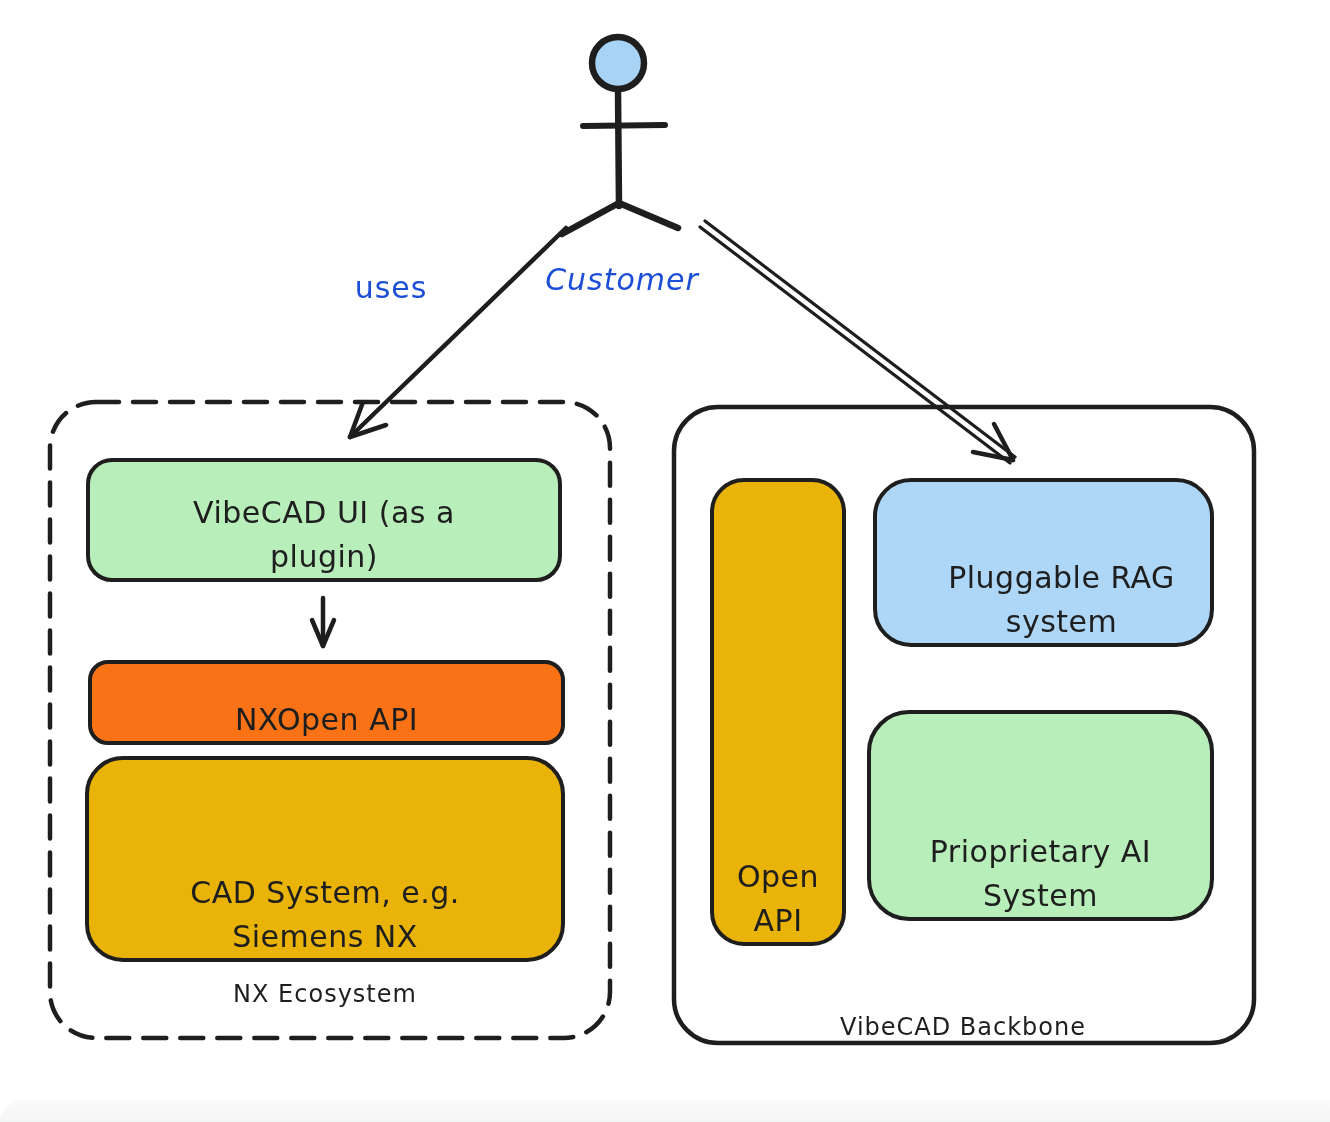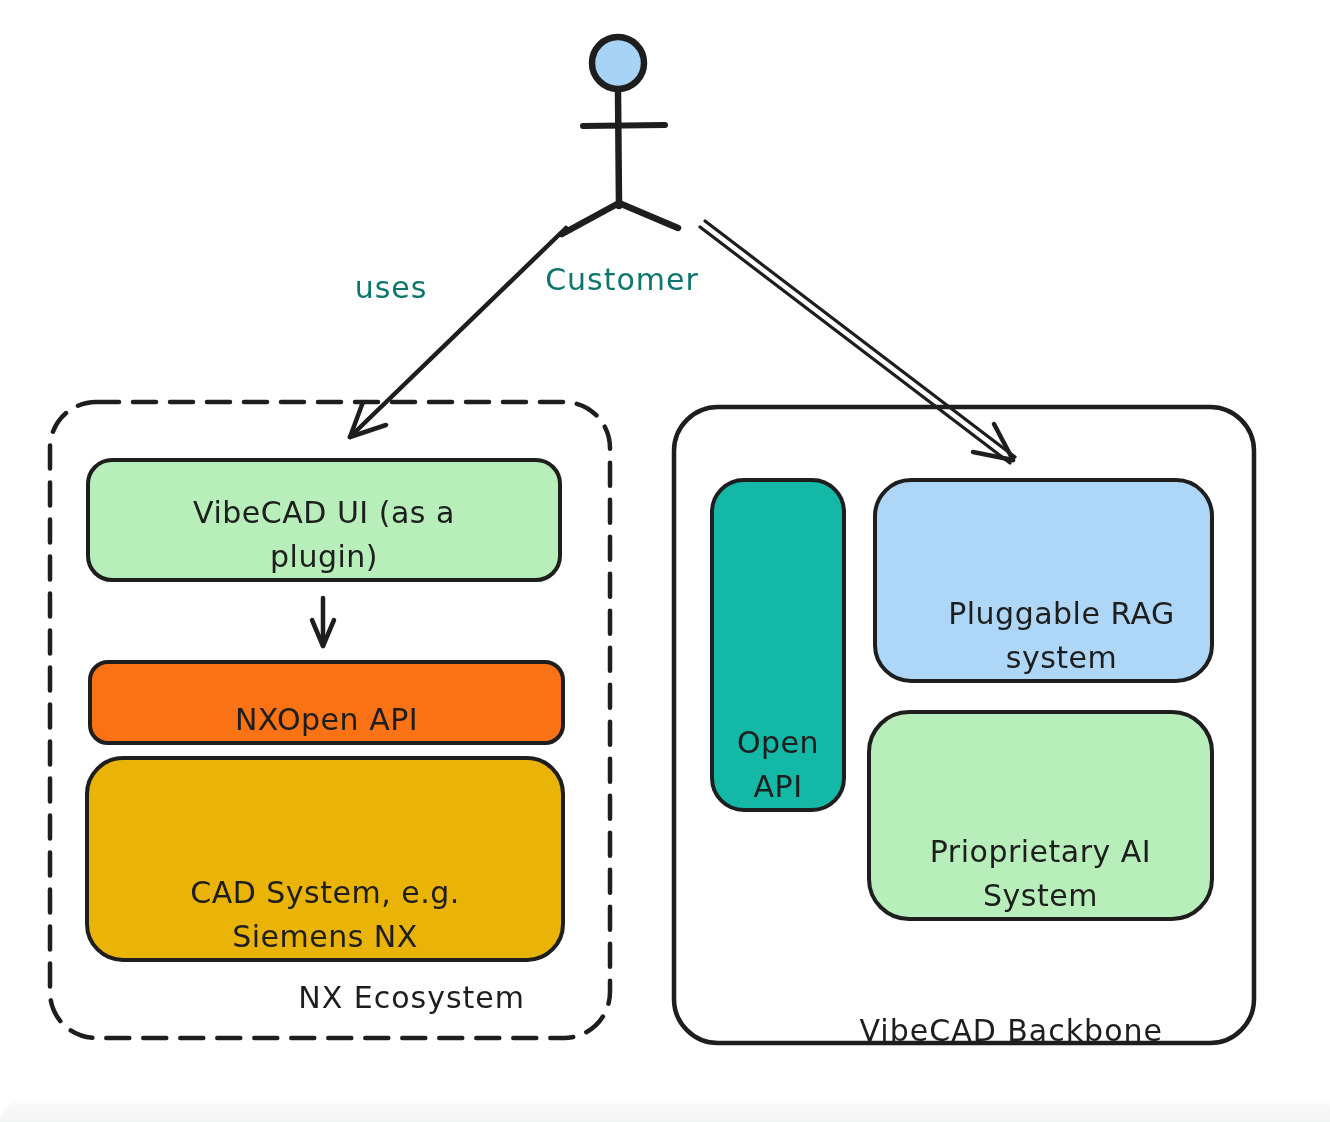--- a/index.html
+++ b/index.html
@@ -17,23 +17,23 @@
     left: 0; top: 0;
     width: 1330px; height: 1122px;
     pointer-events: none;
   }
   .edge-label {
     position: absolute;
     text-align: center;
     font-size: 30px;
     letter-spacing: 1px;
     white-space: nowrap;
-    color: #0f766e;
+    color: #1d4ed8;
   }
-  .label-customer { left: 472px; top: 262px; width: 300px; }
+  .label-customer { left: 472px; top: 262px; width: 300px; font-style: italic; }
   .label-uses     { left: 291px; top: 270px; width: 200px; }
   .label-brings   { left: 836px; top: 274px; width: 400px; }
 
   .node {
     position: absolute;
     box-sizing: border-box;
     border: 4.5px solid #1e1e1e;
     display: flex;
     align-items: flex-end;
     justify-content: center;
@@ -42,31 +42,31 @@
     letter-spacing: 0.5px;
     line-height: 1.45;
   }
   .node span { display: block; text-align: center; }
 
   .node-ui      { left: 86px;  top: 458px; width: 476px; height: 124px; background: #b7eeb9; border-radius: 26px; }
   .node-ui span { max-width: 310px; }
   .node-nxopen  { left: 88px;  top: 660px; width: 477px; height: 85px;  background: #f97316; border-radius: 20px; }
   .node-cad     { left: 85px;  top: 756px; width: 480px; height: 206px; background: #eab308; border-radius: 38px; }
   .node-cad span{ max-width: 345px; }
-  .node-openapi { left: 710px; top: 478px; width: 136px; height: 334px; background: #14b8a6; border-radius: 34px; }
+  .node-openapi { left: 710px; top: 478px; width: 136px; height: 468px; background: #eab308; border-radius: 34px; }
   .node-openapi span { max-width: 100px; }
-  .node-rag     { left: 873px; top: 478px; width: 341px; height: 205px; background: #aed7f7; border-radius: 38px; padding-left: 36px; }
+  .node-rag     { left: 873px; top: 478px; width: 341px; height: 169px; background: #aed7f7; border-radius: 38px; padding-left: 36px; }
   .node-rag span{ max-width: 265px; }
   .node-model   { left: 867px; top: 710px; width: 347px; height: 211px; background: #b7eeb9; border-radius: 42px; }
   .node-model span { max-width: 290px; }
 
   .container-label {
     position: absolute;
-    text-align: right;
-    font-size: 30px;
+    text-align: center;
+    font-size: 24px;
     letter-spacing: 1px;
     white-space: nowrap;
   }
   .label-nx       { left: 125px; top: 980px; width: 400px; }
   .label-backbone { left: 763px; top: 988px; width: 400px; margin-top: 25px; }
 
   .footer-band {
     position: absolute;
     left: 0; right: 0; bottom: 0;
     height: 22px;

